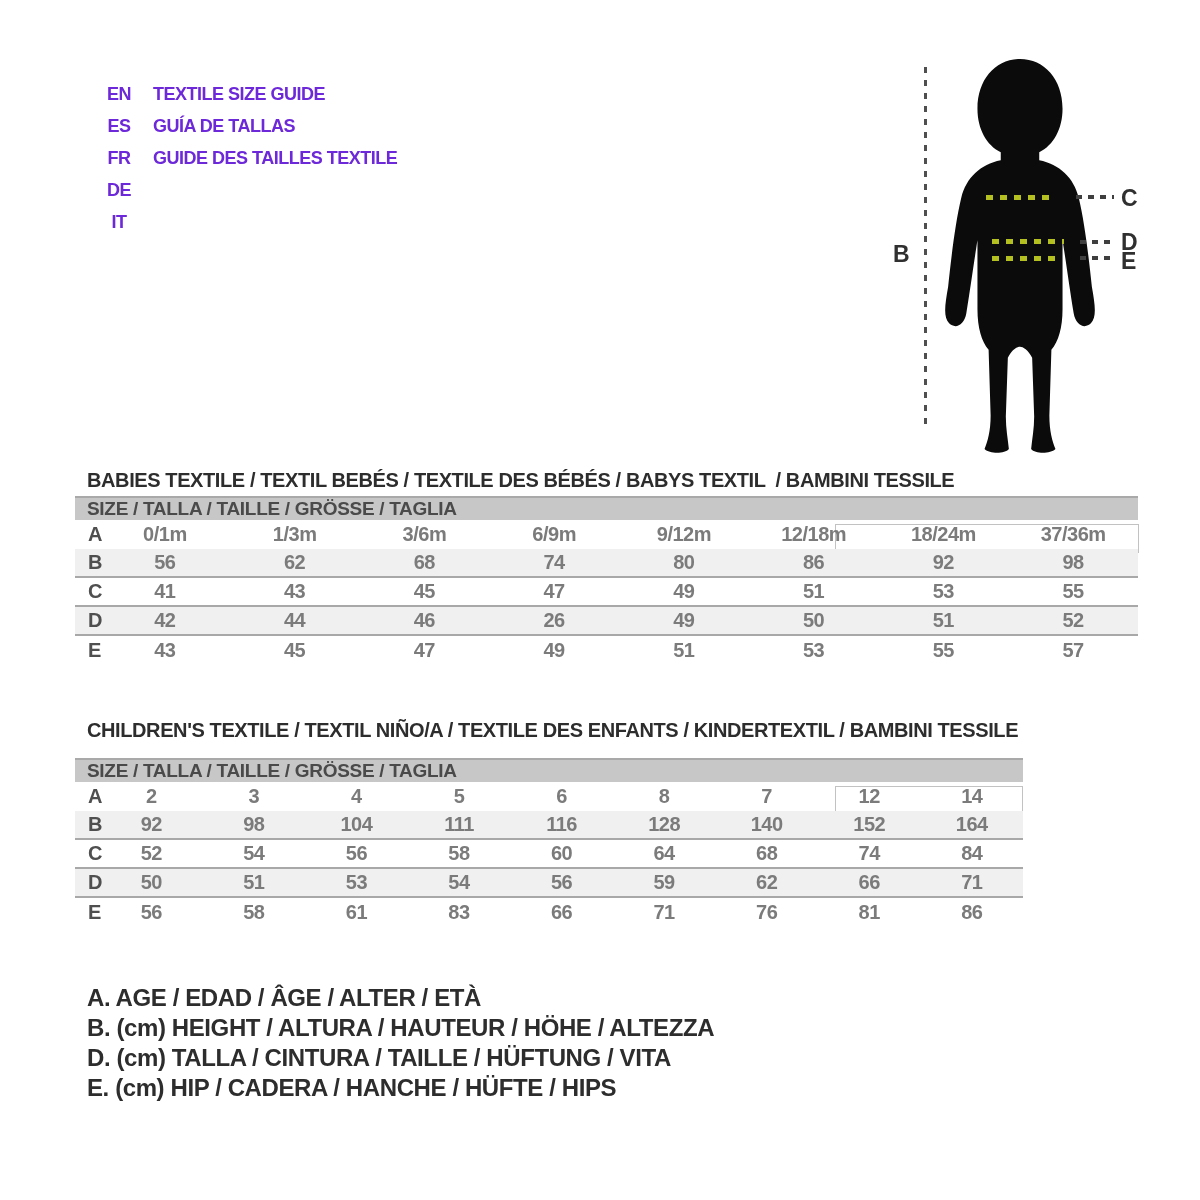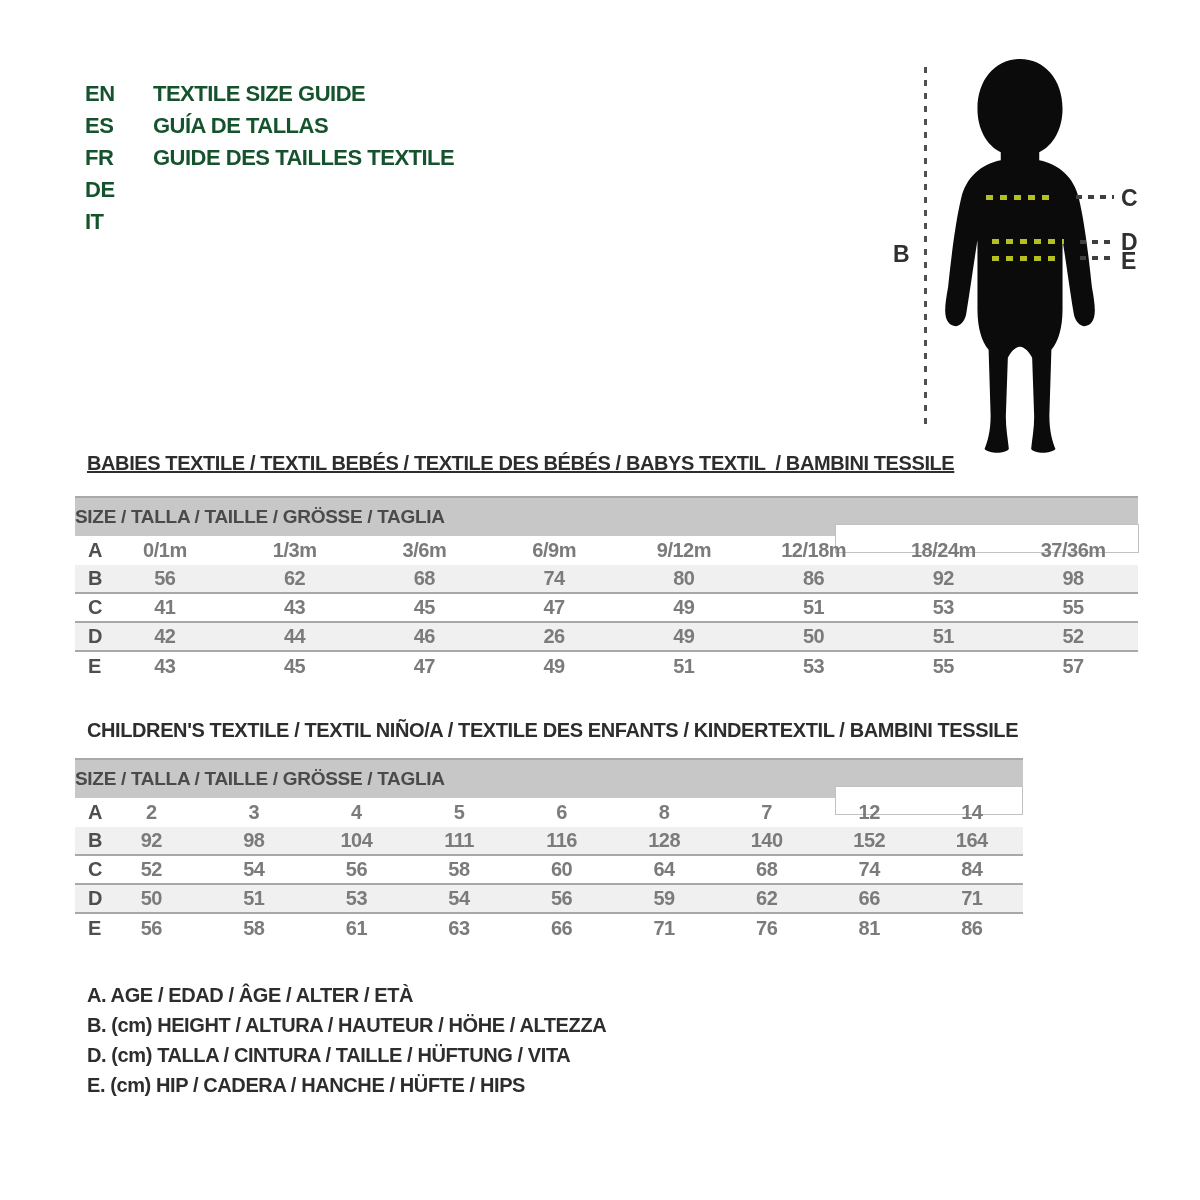--- a/index.html
+++ b/index.html
@@ -5,21 +5,21 @@
   html,body { margin:0; padding:0; background:#ffffff; }
   .canvas {
     position:relative; width:1200px; height:1200px; background:#ffffff;
     font-family:"Liberation Sans", sans-serif; overflow:hidden;
   }
 
   
   .lang-list { position:absolute; left:85px; top:78px; }
   .lang-row { display:flex; height:32px; align-items:center; }
   .lang-code, .lang-label {
-    font-size:22px; font-weight:700; color:#14532d; letter-spacing:-0.5px; white-space:pre;
+    font-size:18px; font-weight:700; color:#6d28d9; letter-spacing:-0.5px; white-space:pre;text-align:center;
   }
   .lang-code { width:68px; }
 
   
   .silhouette { position:absolute; left:944px; top:56px; }
   .vdash {
     position:absolute; left:924px; top:67px; width:3px; height:364px;
     background:repeating-linear-gradient(to bottom,#4f4f4f 0 6px,transparent 6px 13px);
   }
   .hdash-y {
@@ -34,34 +34,34 @@
 
   
   .sec-heading {
     position:absolute; left:87px; font-size:20px; font-weight:700; color:#2d2d2d;
     letter-spacing:-0.4px; white-space:pre;
   }
 
   
   .size-table { position:absolute; left:75px; }
   .size-bar {
-    height:40px; background:#c7c7c7; border-top:2px solid #a9a9a9; box-sizing:border-box;
-    display:flex; align-items:center; padding-left:0;
+    height:24px; background:#c7c7c7; border-top:2px solid #a9a9a9; box-sizing:border-box;
+    display:flex; align-items:center; padding-left:12px;
     font-size:19px; font-weight:700; color:#4a4a4a; letter-spacing:-0.3px;
   }
   .t-row { display:flex; align-items:center; height:29px; box-sizing:border-box; position:relative; z-index:1; }
   .t-row.stripe { background:#f0f0f0; }
   .t-row.sep { border-bottom:2px solid #a8a8a8; }
   .rl { width:25px; padding-left:13px; box-sizing:border-box; font-size:20px; font-weight:700; color:#4f4f4f; overflow:visible; }
   .t-cell { flex:1; text-align:center; font-size:20px; font-weight:700; color:#7b7b7b; letter-spacing:-0.5px; }
   .hl-box { position:absolute; border:1px solid #c2c2c2; background:#ffffff; z-index:0; box-sizing:border-box; }
 
   
   .legend { position:absolute; left:87px; top:984px; }
-  .legend-item { height:30px; font-size:20px; font-weight:700; color:#2d2d2d; letter-spacing:-0.4px; white-space:pre; }
+  .legend-item { height:30px; font-size:24px; font-weight:700; color:#2d2d2d; letter-spacing:-0.4px; white-space:pre; }
 </style>
 </head>
 <body>
 
 <div class="canvas">
 
   <div class="lang-list" id="langList">
       <div class="lang-row">
         <span class="lang-code">EN</span>
         <span class="lang-label">TEXTILE SIZE GUIDE</span>
@@ -98,21 +98,21 @@
   <div class="hdash-d" style="left:1076px; top:195px; width:38px;"></div>
   <div class="hdash-y" style="left:992px; top:239px; width:72px;"></div>
   <div class="hdash-d" style="left:1080px; top:240px; width:34px;"></div>
   <div class="hdash-y" style="left:992px; top:256px; width:68px;"></div>
   <div class="hdash-d" style="left:1080px; top:256px; width:34px;"></div>
   <span class="mlabel" style="left:893px; top:243px;">B</span>
   <span class="mlabel" style="left:1121px; top:187px;">C</span>
   <span class="mlabel" style="left:1121px; top:231px;">D</span>
   <span class="mlabel" style="left:1121px; top:250px;">E</span>
 
-  <div class="sec-heading" style="top:452px;text-decoration:underline;">BABIES TEXTILE / TEXTIL BEBÉS / TEXTILE DES BÉBÉS / BABYS TEXTIL  / BAMBINI TESSILE</div>
+  <div class="sec-heading" style="top:469px;">BABIES TEXTILE / TEXTIL BEBÉS / TEXTILE DES BÉBÉS / BABYS TEXTIL  / BAMBINI TESSILE</div>
   <div class="size-table" id="babiesTable" style="top:496px; width:1063px;">
     <div class="hl-box" style="left:760px; top:28px; width:304px; height:29px;"></div>
   <div class="size-bar">
         <span>SIZE / TALLA / TAILLE / GRÖSSE / TAGLIA</span>
       </div>
       <div class="t-row">
         <span class="rl">A</span>
         <span class="t-cell">0/1m</span>
         <span class="t-cell">1/3m</span>
         <span class="t-cell">3/6m</span>
@@ -220,21 +220,21 @@
         <span class="t-cell">59</span>
         <span class="t-cell">62</span>
         <span class="t-cell">66</span>
         <span class="t-cell">71</span>
       </div>
       <div class="t-row">
         <span class="rl">E</span>
         <span class="t-cell">56</span>
         <span class="t-cell">58</span>
         <span class="t-cell">61</span>
-        <span class="t-cell">63</span>
+        <span class="t-cell">83</span>
         <span class="t-cell">66</span>
         <span class="t-cell">71</span>
         <span class="t-cell">76</span>
         <span class="t-cell">81</span>
         <span class="t-cell">86</span>
       </div>
     </div>
 
   <div class="legend" id="legendList">
       <div class="legend-item">A. AGE / EDAD / ÂGE / ALTER / ETÀ</div>

